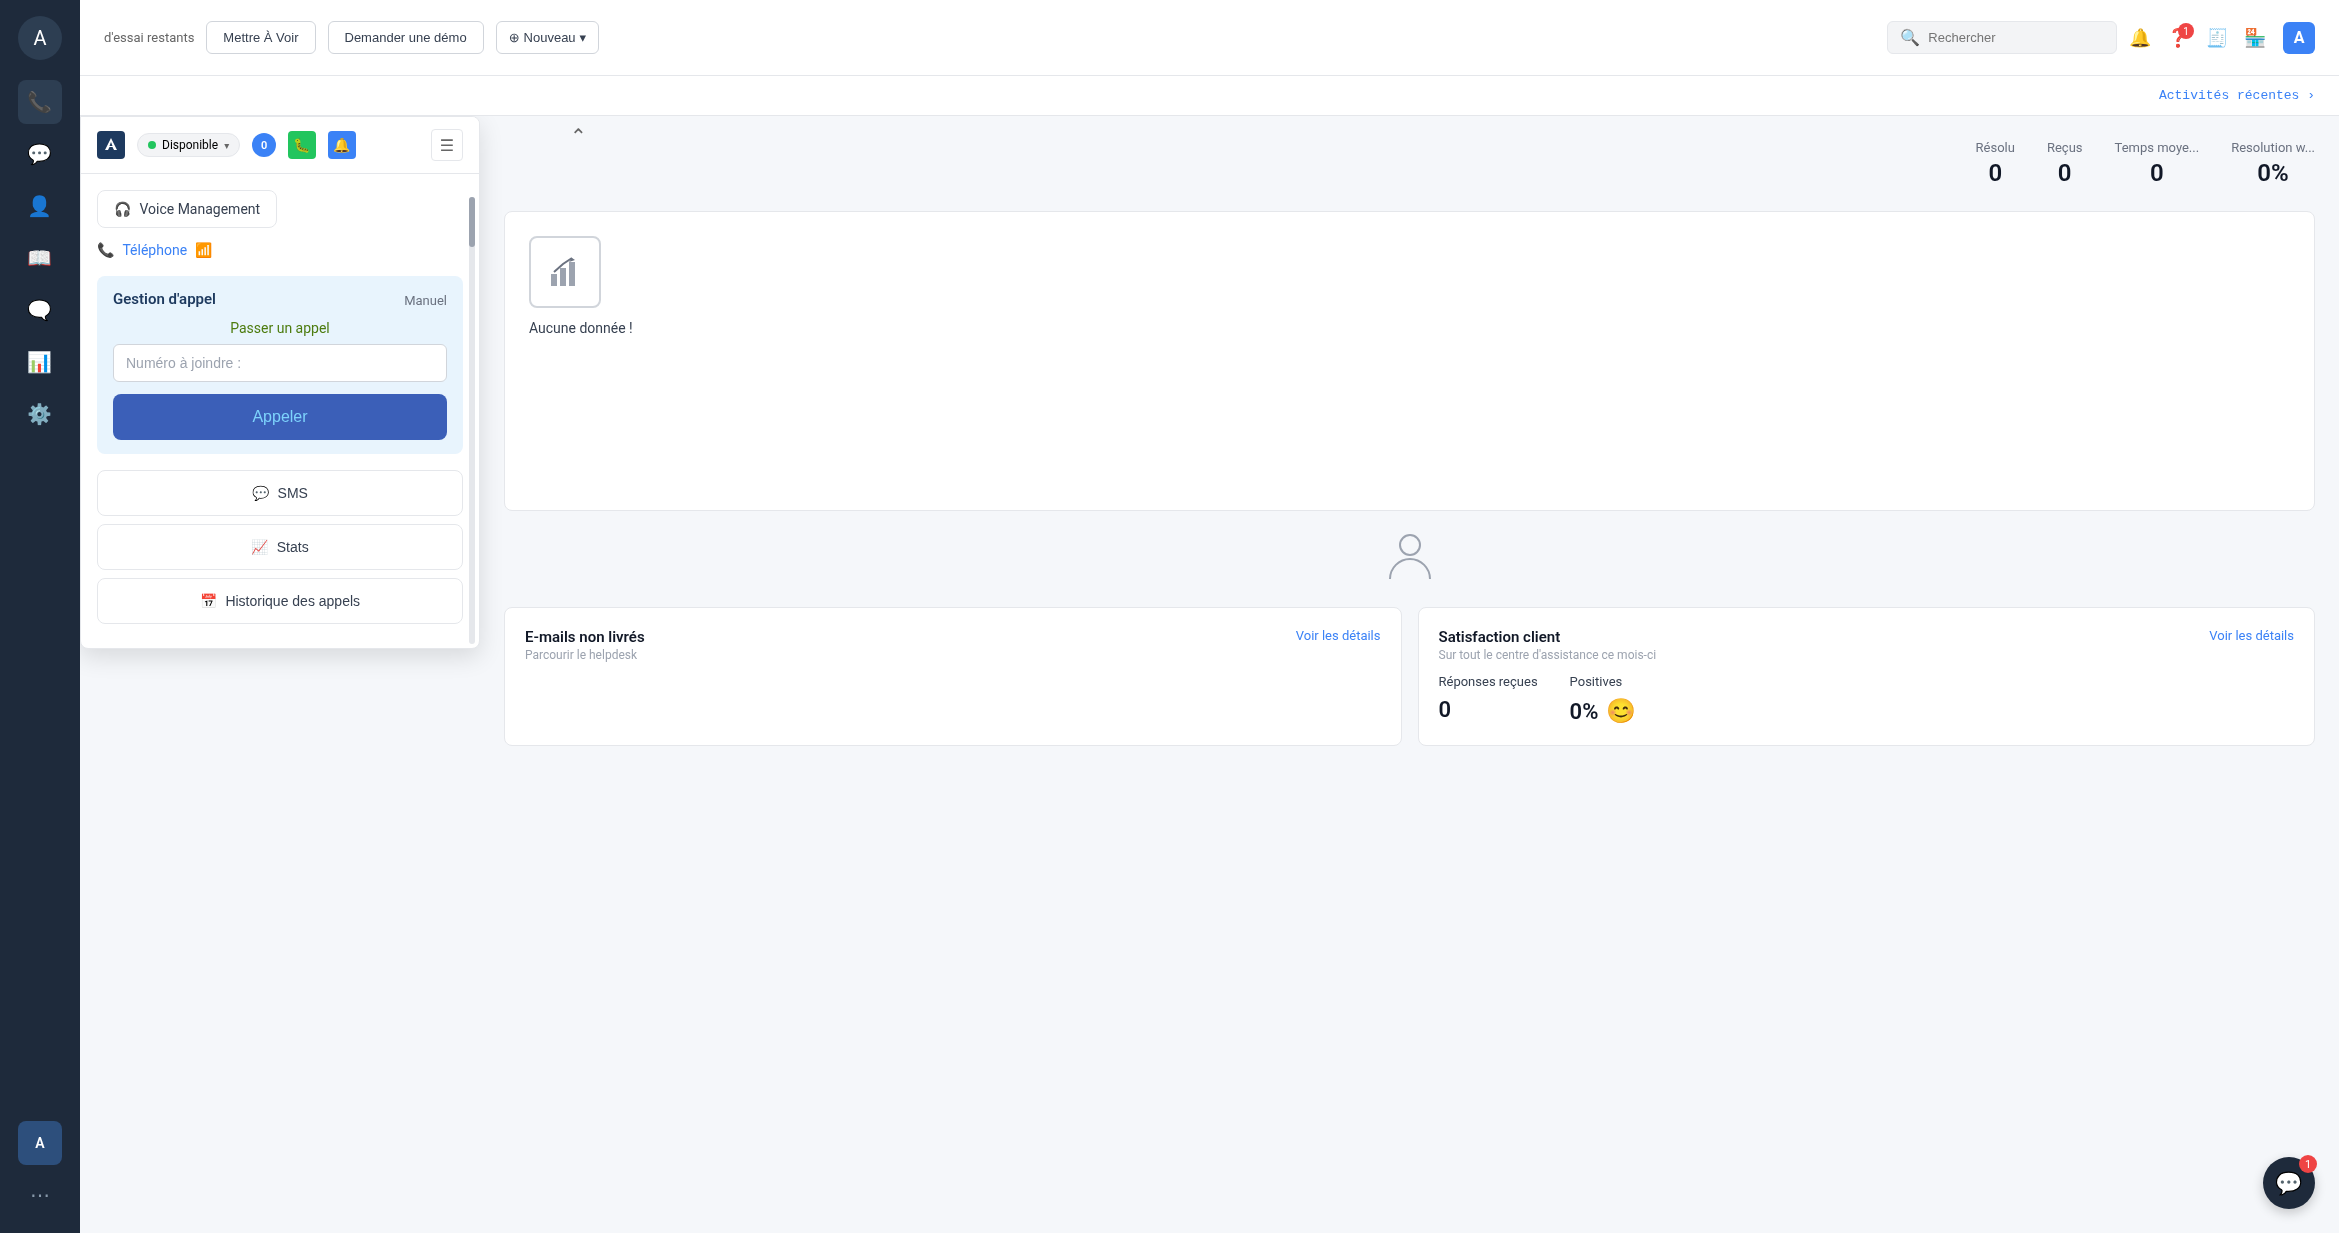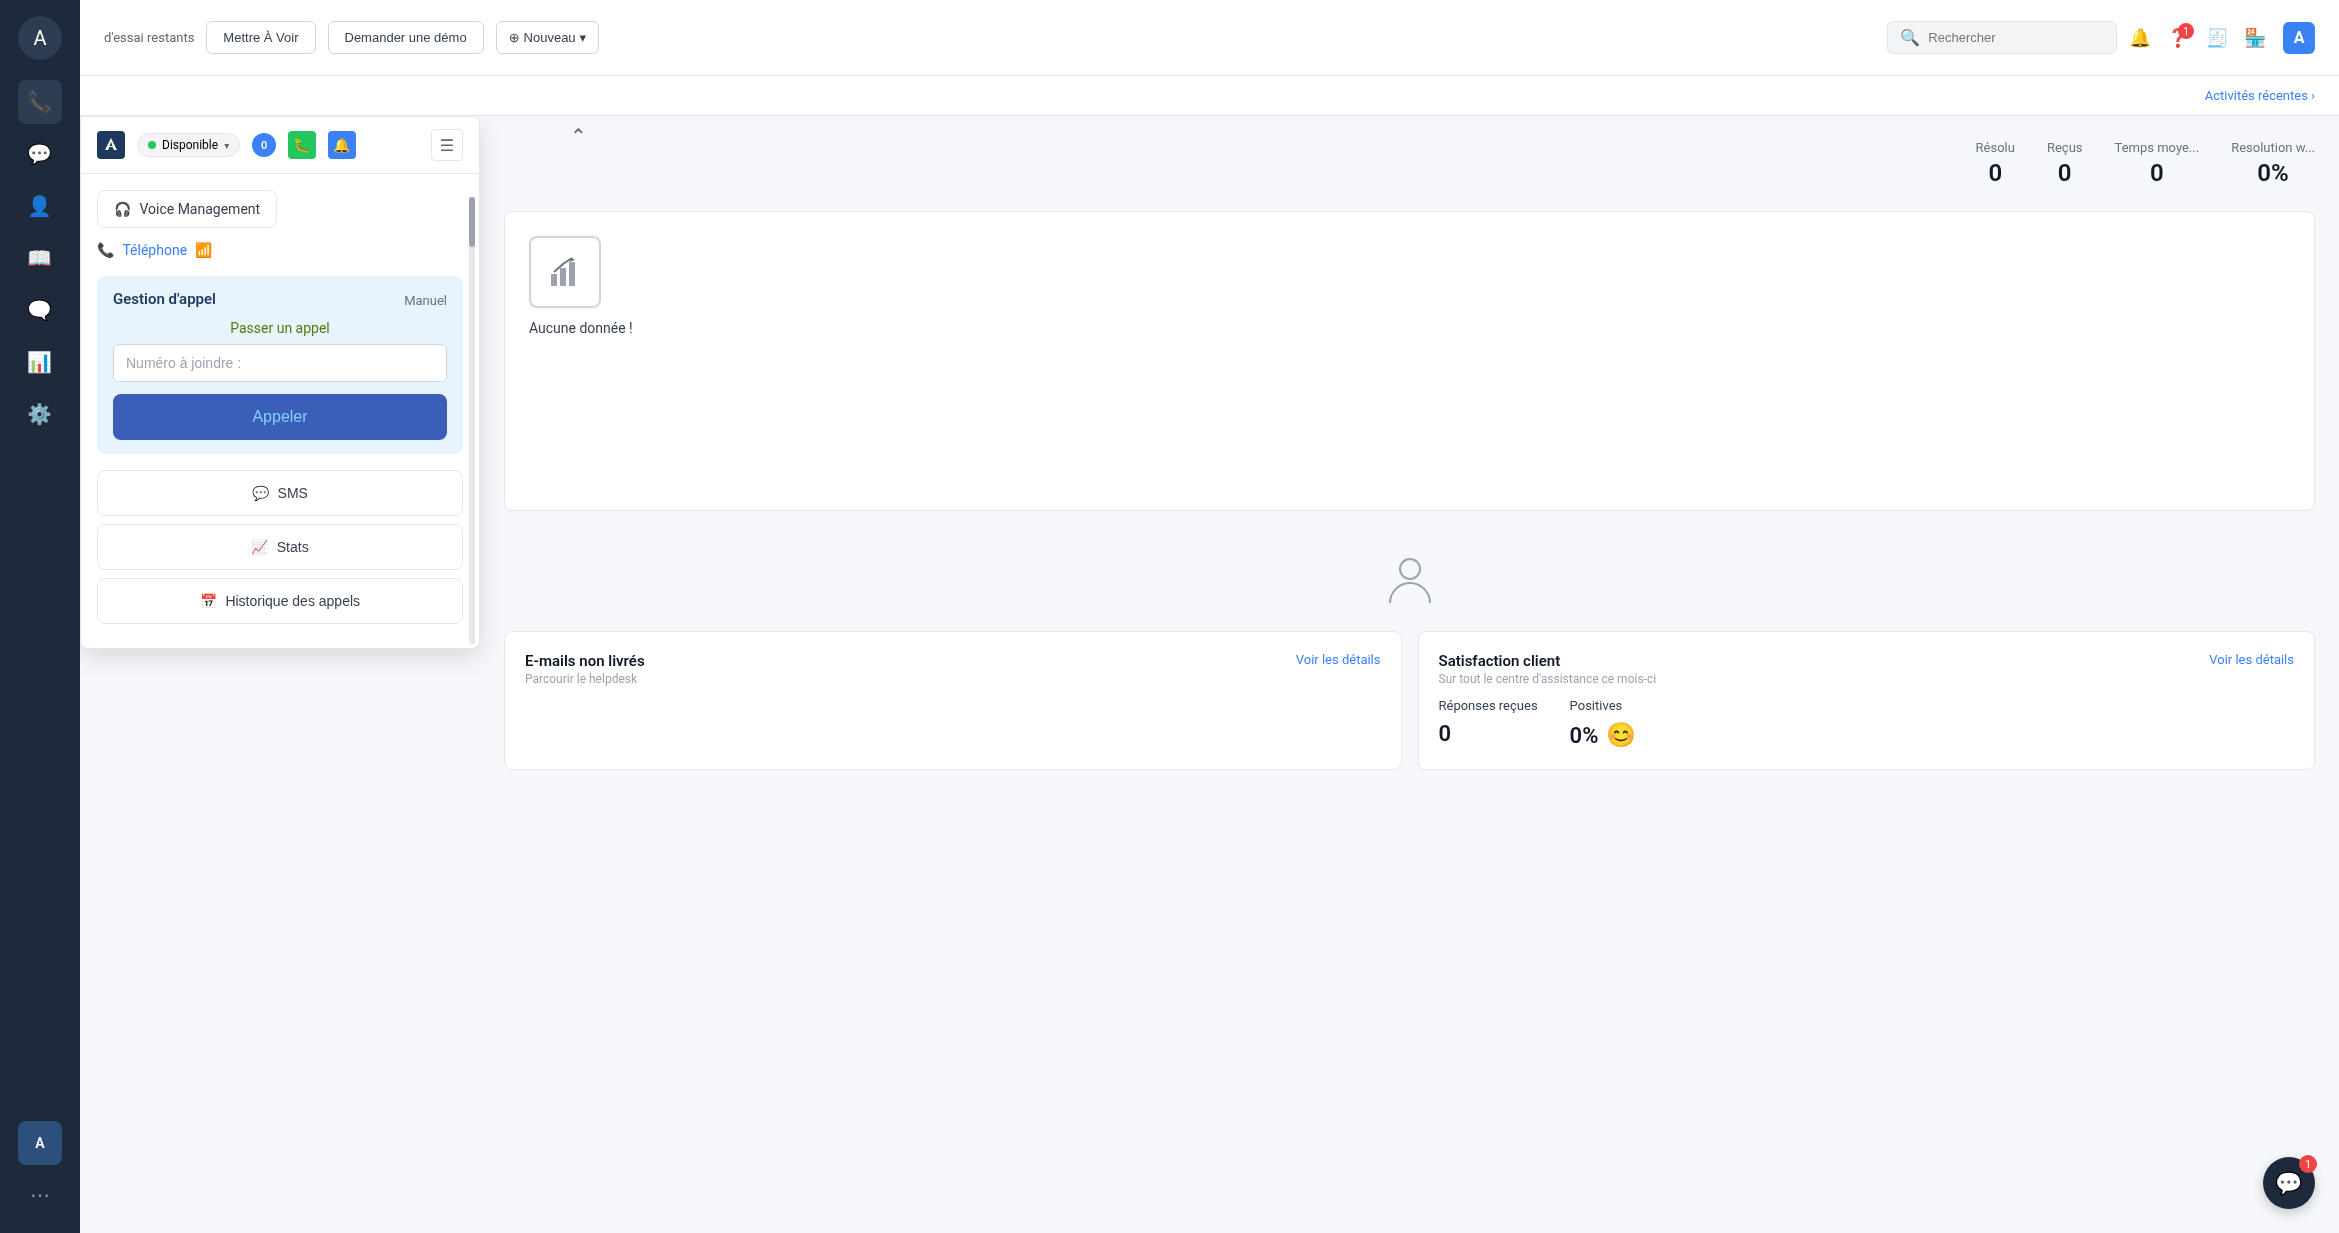--- a/index.html
+++ b/index.html
@@ -117,20 +117,21 @@
     
     .activity-bar {
       background: white;
       height: 40px;
       display: flex;
       align-items: center;
       justify-content: flex-end;
       padding: 0 24px;
       border-bottom: 1px solid #e5e7eb;
       flex-shrink: 0;
+      font-family: Liberation Mono, monospace;
     }
     .activity-link { color: #3b82f6; font-size: 13px; cursor: pointer; }
 
     
     .page-content { flex: 1; display: flex; overflow: hidden; position: relative; }
 
     
     .phone-popup-wrapper {
       position: absolute;
       left: 0; top: 0;
@@ -321,21 +322,20 @@
     .stat-label { font-size: 13px; color: #6b7280; margin-bottom: 4px; }
     .stat-value { font-size: 24px; font-weight: 600; color: #111827; }
 
     
     .chart-area {
       background: white;
       border: 1px solid #e5e7eb;
       border-radius: 8px;
       padding: 24px;
       min-height: 300px;
-      margin-bottom: 24px;
       display: flex;
       flex-direction: column;
       align-items: flex-start;
     }
     .chart-icon {
       width: 72px; height: 72px;
       border: 2px solid #d1d5db;
       border-radius: 8px;
       display: flex; align-items: center; justify-content: center;
       font-size: 32px; color: #6b7280;

